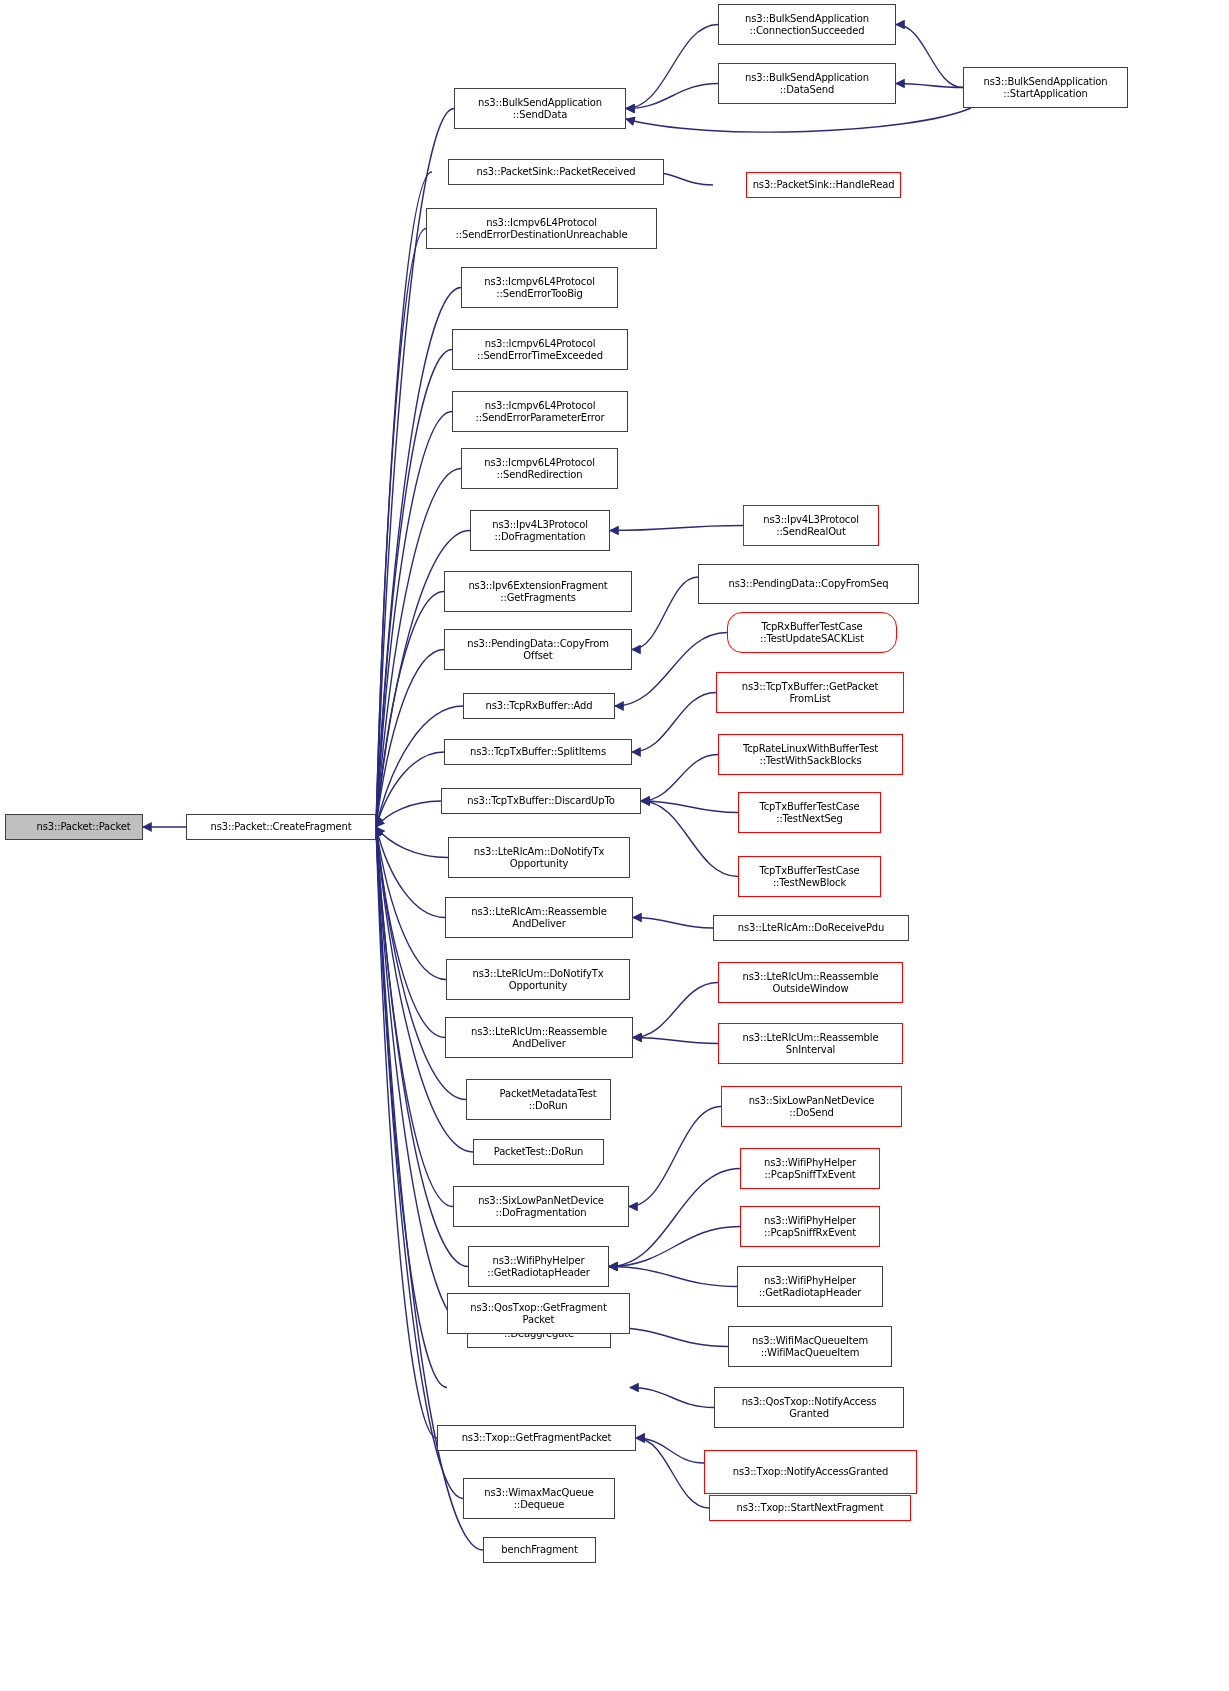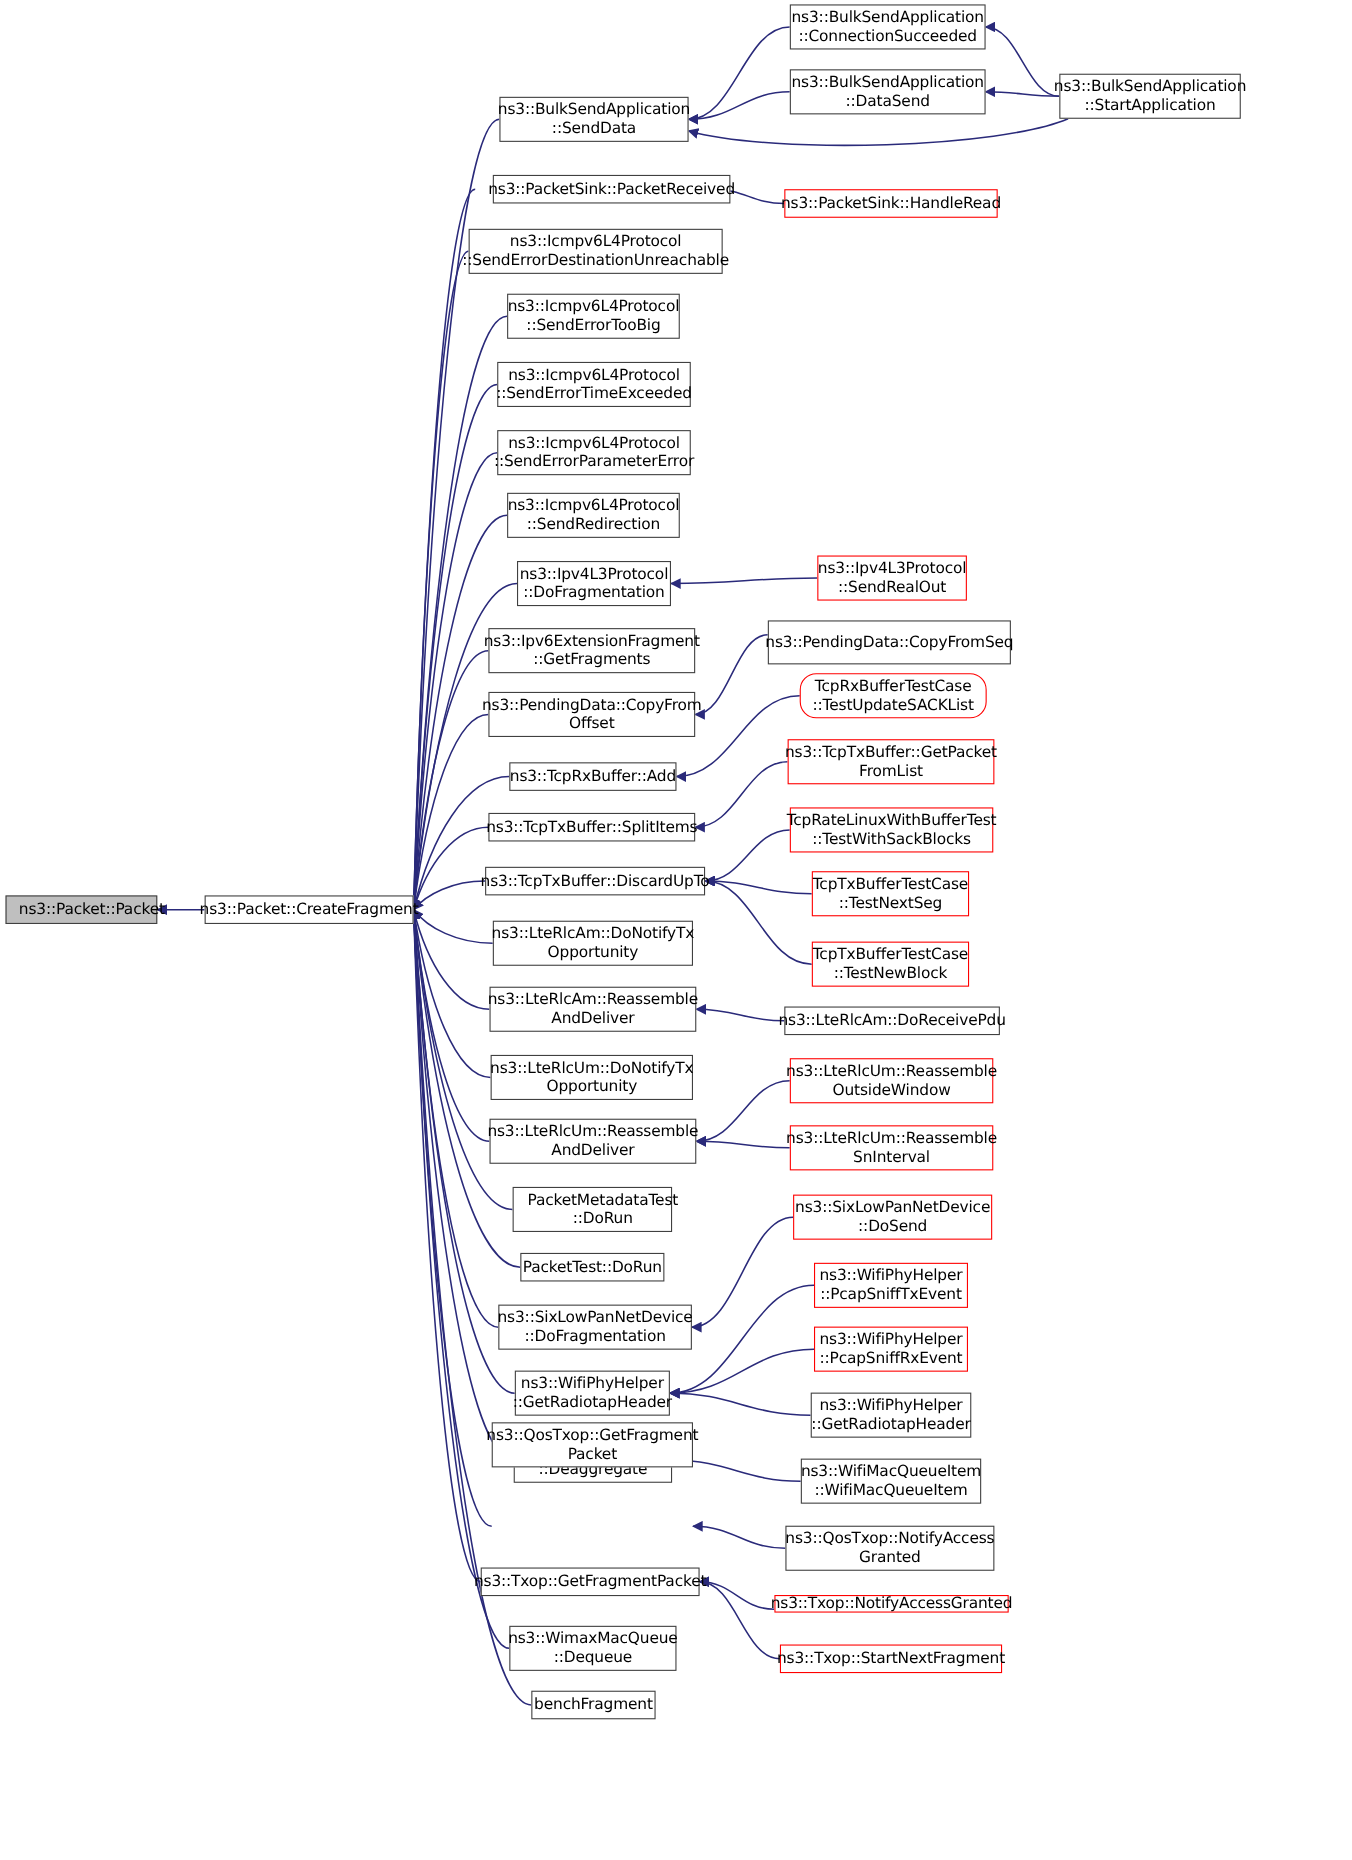--- a/index.html
+++ b/index.html
@@ -22,21 +22,21 @@
   .node{
     position:absolute;
     box-sizing:border-box;
     display:flex;
     align-items:center;
     justify-content:center;
     text-align:center;
     background:#ffffff;
     border:1px solid #404040;
     color:#000000;
-    font-size:14px;
+    font-size:10px;
     line-height:1.18;
     letter-spacing:-0.15px;
     white-space:pre-line;
     z-index:5;
     padding:0 3px;
   }
   .node.red{ border:1px solid #ff0000; }
   .node.root{ background:#bfbfbf; border:1px solid #404040;padding-left:22px; }
 </style>
 </head>
@@ -108,21 +108,21 @@
       <div class="node" style="left: 186px; top: 814px; width: 190px; height: 26px;">ns3::Packet::CreateFragment</div>
       <div class="node" style="left: 454px; top: 88px; width: 172px; height: 41px;">ns3::BulkSendApplication
 ::SendData</div>
       <div class="node" style="left: 718px; top: 4px; width: 178px; height: 41px;">ns3::BulkSendApplication
 ::ConnectionSucceeded</div>
       <div class="node" style="left: 718px; top: 63px; width: 178px; height: 41px;">ns3::BulkSendApplication
 ::DataSend</div>
       <div class="node" style="left: 963px; top: 67px; width: 165px; height: 41px;">ns3::BulkSendApplication
 ::StartApplication</div>
       <div class="node" style="left: 448px; top: 159px; width: 216px; height: 26px;">ns3::PacketSink::PacketReceived</div>
-      <div class="node red" style="left: 713px; top: 172px; width: 194px; height: 26px;">ns3::PacketSink::HandleRead</div>
+      <div class="node red" style="left: 746px; top: 172px; width: 155px; height: 26px;">ns3::PacketSink::HandleRead</div>
       <div class="node" style="left: 426px; top: 208px; width: 231px; height: 41px;">ns3::Icmpv6L4Protocol
 ::SendErrorDestinationUnreachable</div>
       <div class="node" style="left: 461px; top: 267px; width: 157px; height: 41px;">ns3::Icmpv6L4Protocol
 ::SendErrorTooBig</div>
       <div class="node" style="left: 452px; top: 329px; width: 176px; height: 41px;">ns3::Icmpv6L4Protocol
 ::SendErrorTimeExceeded</div>
       <div class="node" style="left: 452px; top: 391px; width: 176px; height: 41px;">ns3::Icmpv6L4Protocol
 ::SendErrorParameterError</div>
       <div class="node" style="left: 461px; top: 448px; width: 157px; height: 41px;">ns3::Icmpv6L4Protocol
 ::SendRedirection</div>
@@ -178,19 +178,19 @@
 ::GetRadiotapHeader</div>
       <div class="node" style="left: 467px; top: 1307px; width: 144px; height: 41px;">ns3::MsduAggregator
 ::Deaggregate</div>
       <div class="node" style="left: 728px; top: 1326px; width: 164px; height: 41px;">ns3::WifiMacQueueItem
 ::WifiMacQueueItem</div>
       <div class="node" style="left: 447px; top: 1293px; width: 183px; height: 41px;">ns3::QosTxop::GetFragment
 Packet</div>
       <div class="node" style="left: 714px; top: 1387px; width: 190px; height: 41px;">ns3::QosTxop::NotifyAccess
 Granted</div>
       <div class="node" style="left: 437px; top: 1425px; width: 199px; height: 26px;">ns3::Txop::GetFragmentPacket</div>
-      <div class="node red" style="left: 704px; top: 1450px; width: 213px; height: 16px;">ns3::Txop::NotifyAccessGranted</div>
+      <div class="node red" style="left: 704px; top: 1450px; width: 213px; height: 44px;">ns3::Txop::NotifyAccessGranted</div>
       <div class="node red" style="left: 709px; top: 1495px; width: 202px; height: 26px;">ns3::Txop::StartNextFragment</div>
       <div class="node" style="left: 463px; top: 1478px; width: 152px; height: 41px;">ns3::WimaxMacQueue
 ::Dequeue</div>
       <div class="node" style="left: 483px; top: 1537px; width: 113px; height: 26px;">benchFragment</div>
     </div>
 </div>
 
 </body></html>

